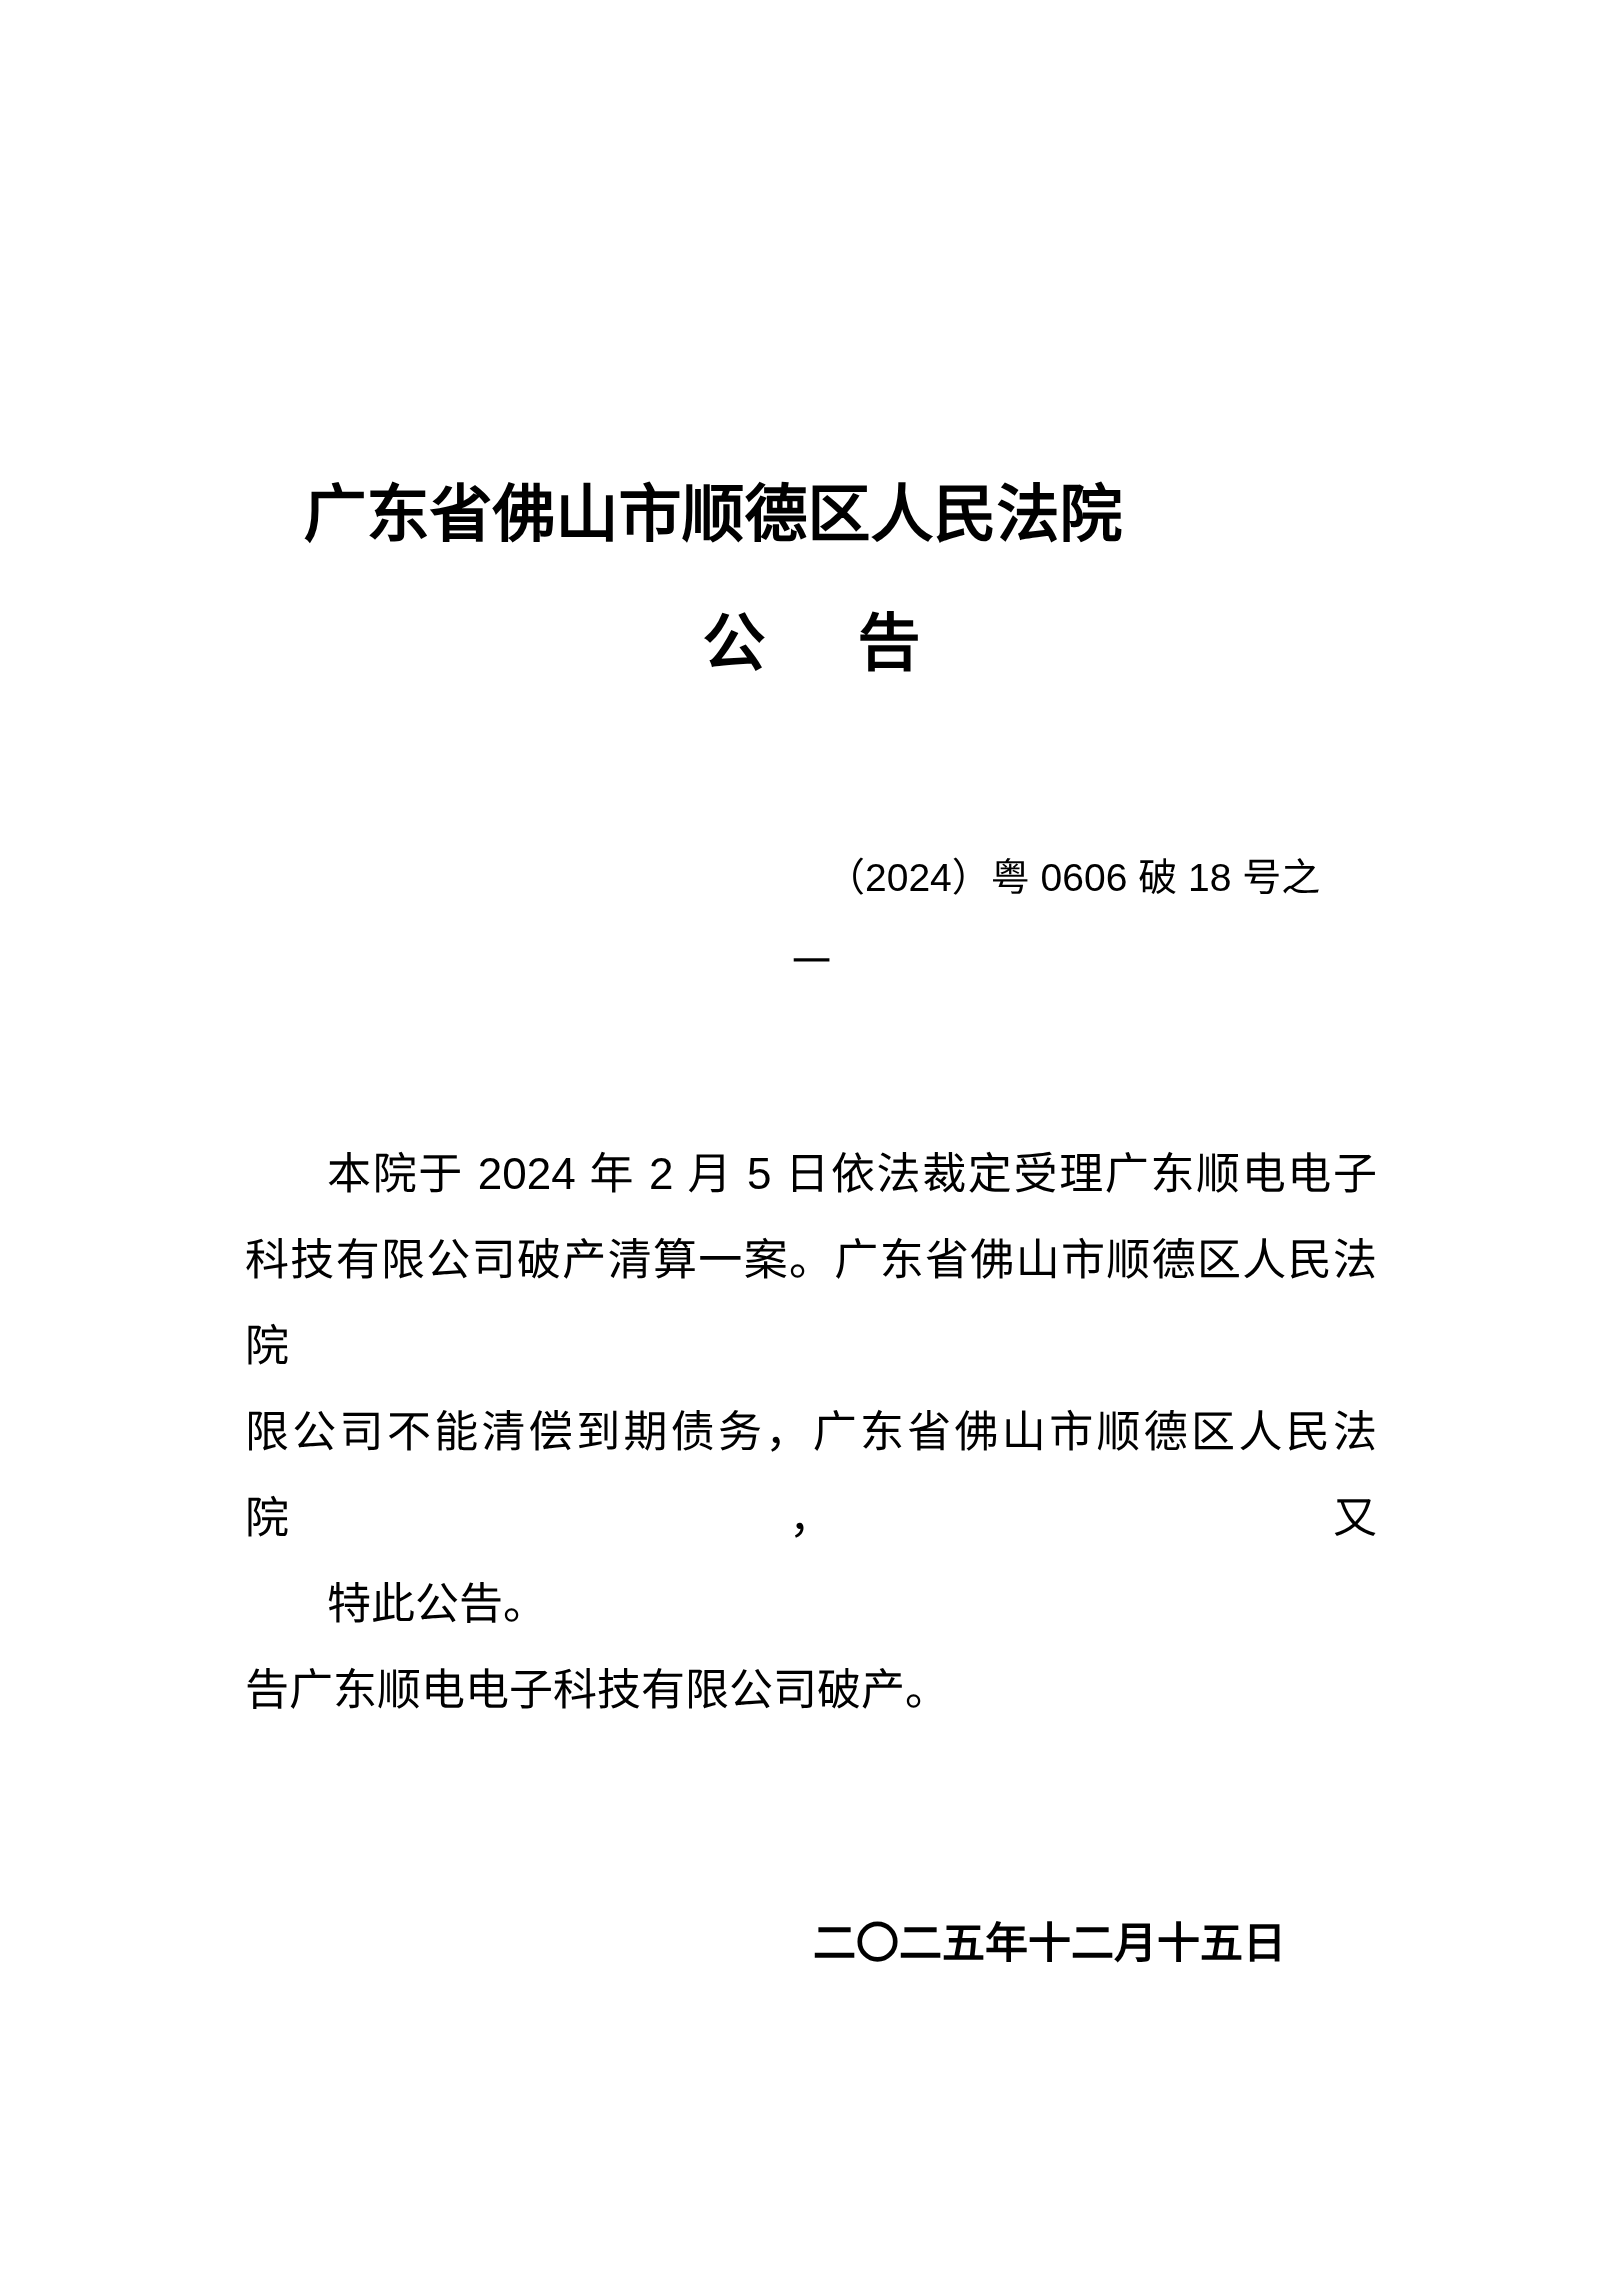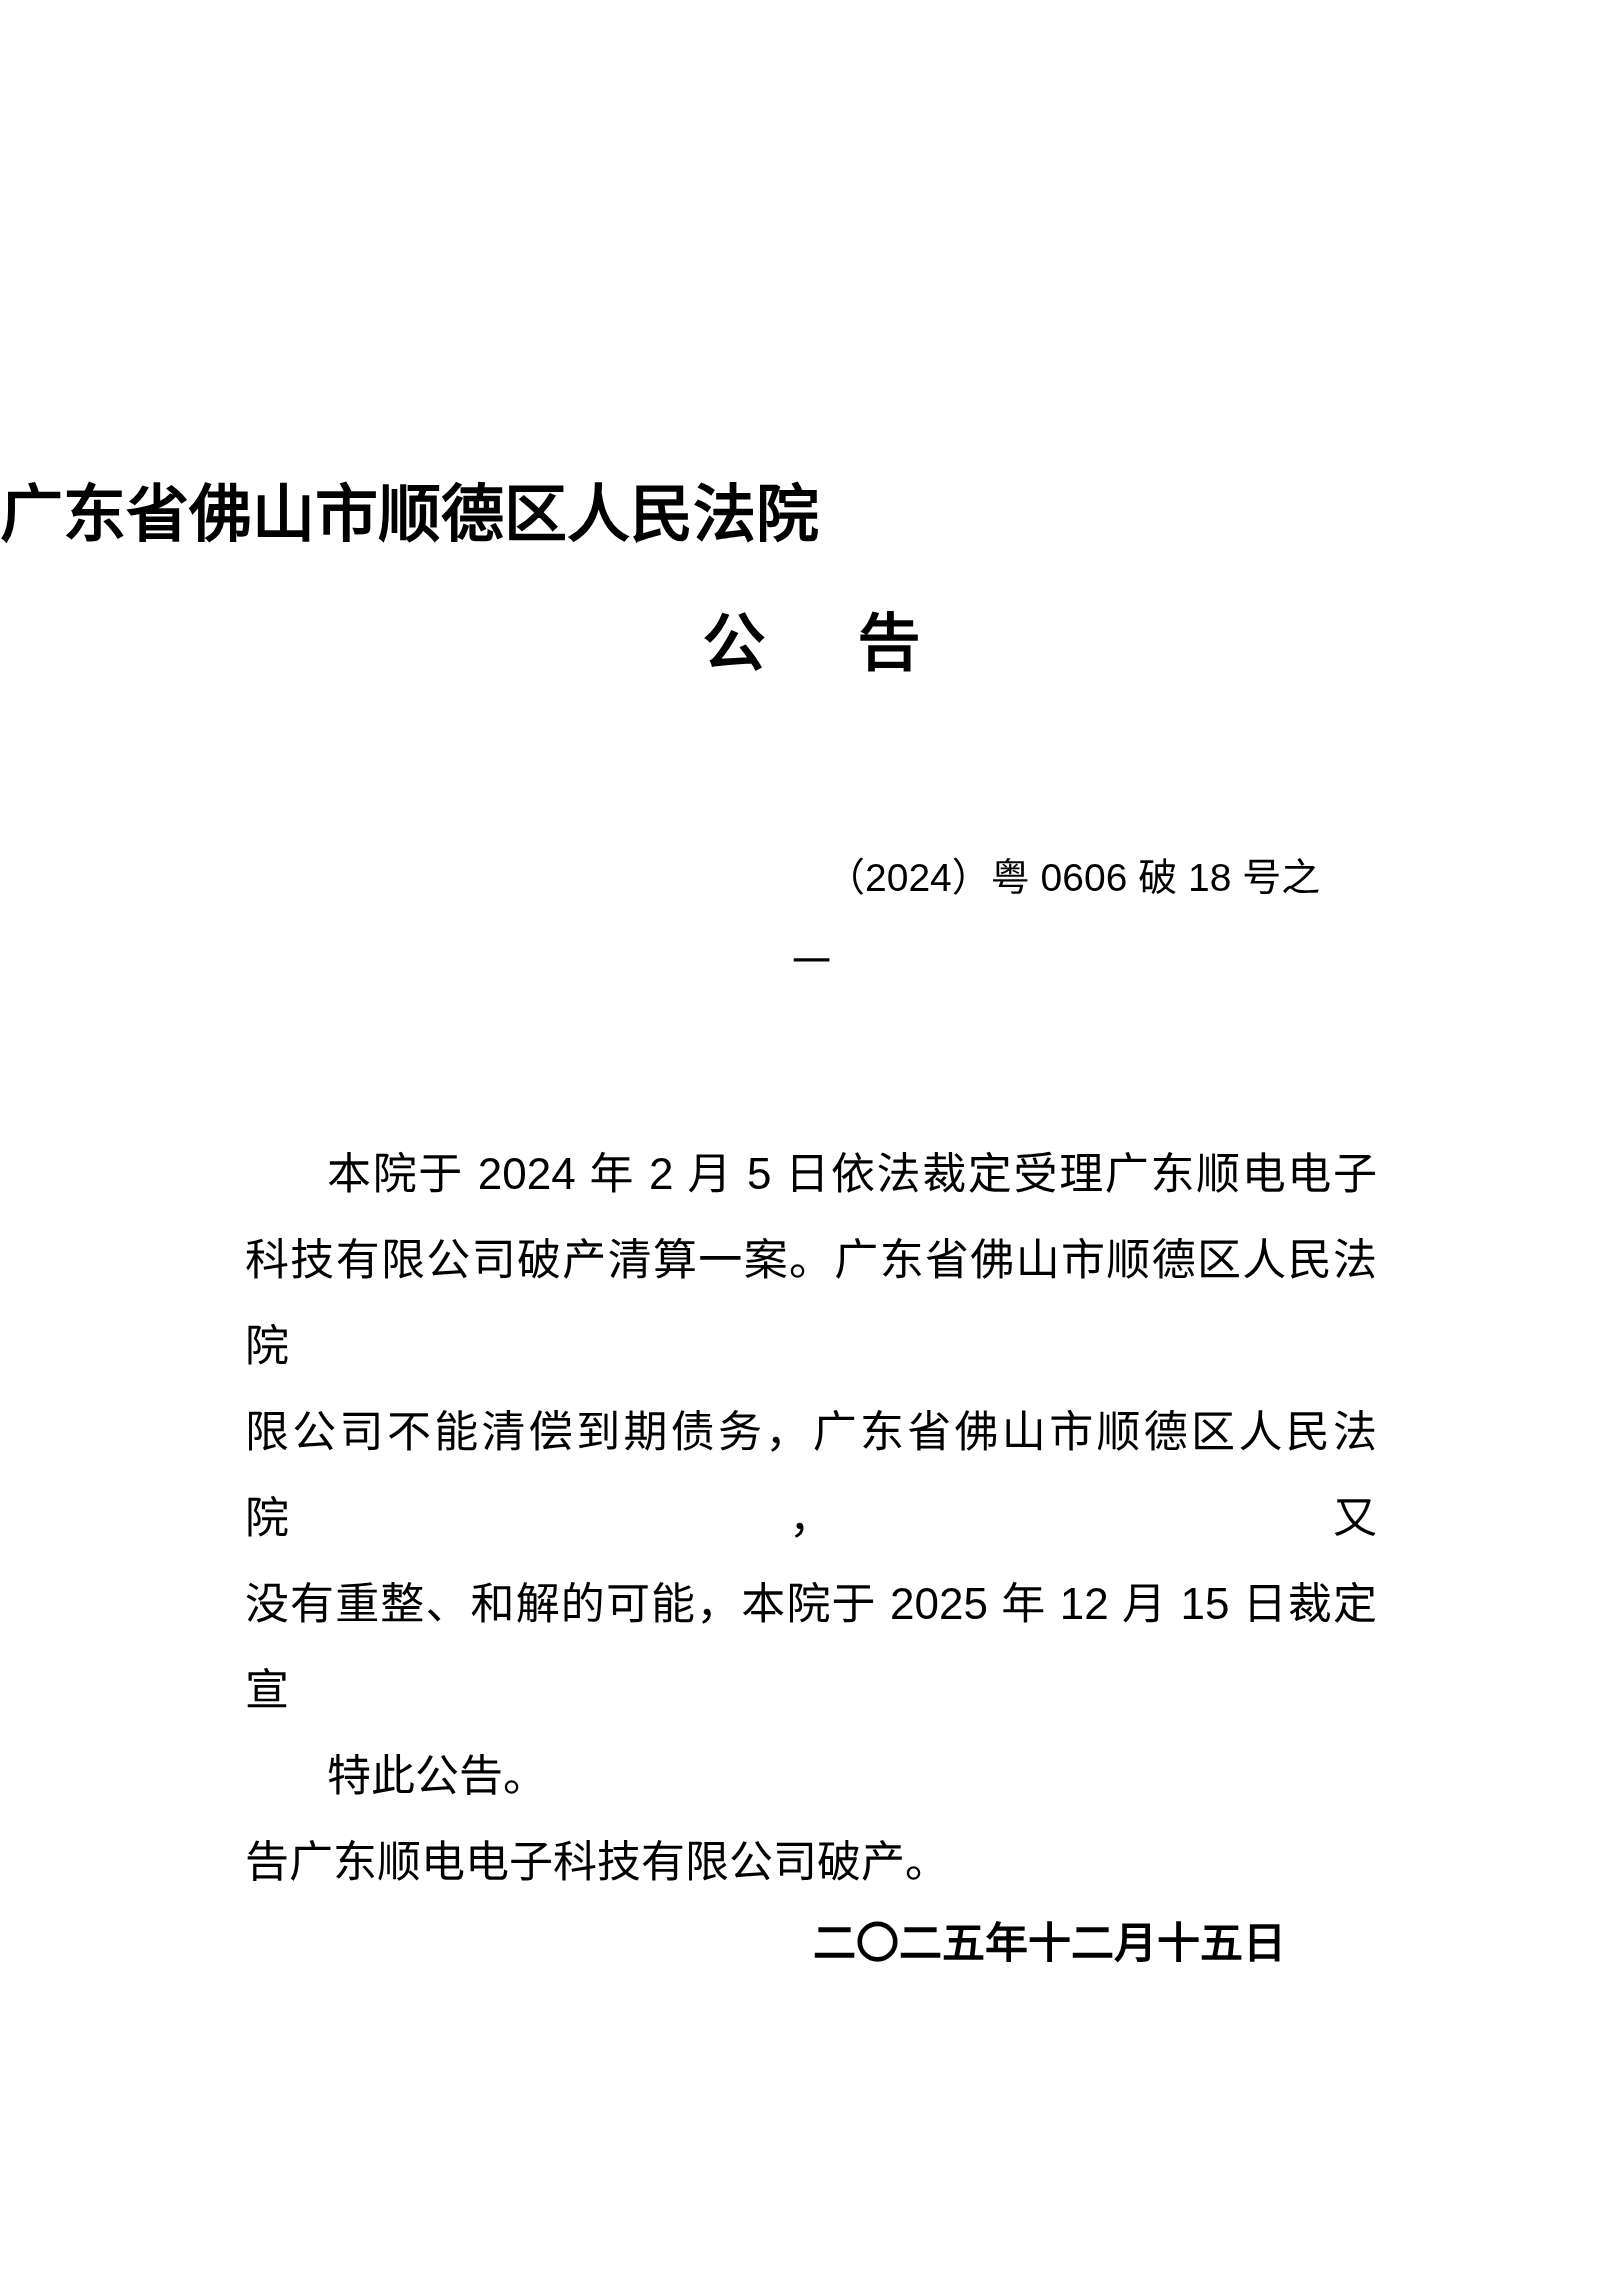--- a/index.html
+++ b/index.html
@@ -18,21 +18,21 @@
     color: #000000;
     overflow: hidden;
   }
   
   .court-name {
     position: absolute;
     top: 480px;
     left: 0;
     width: 1426px;
     margin: 0;
-    text-align: left;
+    text-align: center;
     font-size: 63px;
     line-height: 68px;
     font-weight: 700;
     letter-spacing: 0;
     white-space: nowrap;
   }
   
   .doc-type {
     position: absolute;
     top: 609px;
@@ -108,21 +108,20 @@
   </div>
 
   <div class="case-no-line1">（2024）粤 0606 破 18 号之</div>
 
   <div class="case-no-line2">一</div>
 
   <div class="body-block">
     <div class="body-line justified indented">本院于 2024 年 2 月 5 日依法裁定受理广东顺电电子</div>
     <div class="body-line justified">科技有限公司破产清算一案。广东省佛山市顺德区人民法院</div>
     <div class="body-line justified">限公司不能清偿到期债务，广东省佛山市顺德区人民法院，又</div>
-    <div class="body-line justified">没有重整、和解的可能，本院于 2025 年 12 月 15 日裁定宣</div>
     <div class="body-line indented">特此公告。</div>
     <div class="body-line">告广东顺电电子科技有限公司破产。</div>
   </div>
 
   <div class="date-line">二〇二五年十二月十五日</div>
 
 </div>
 
 
 </body></html>

